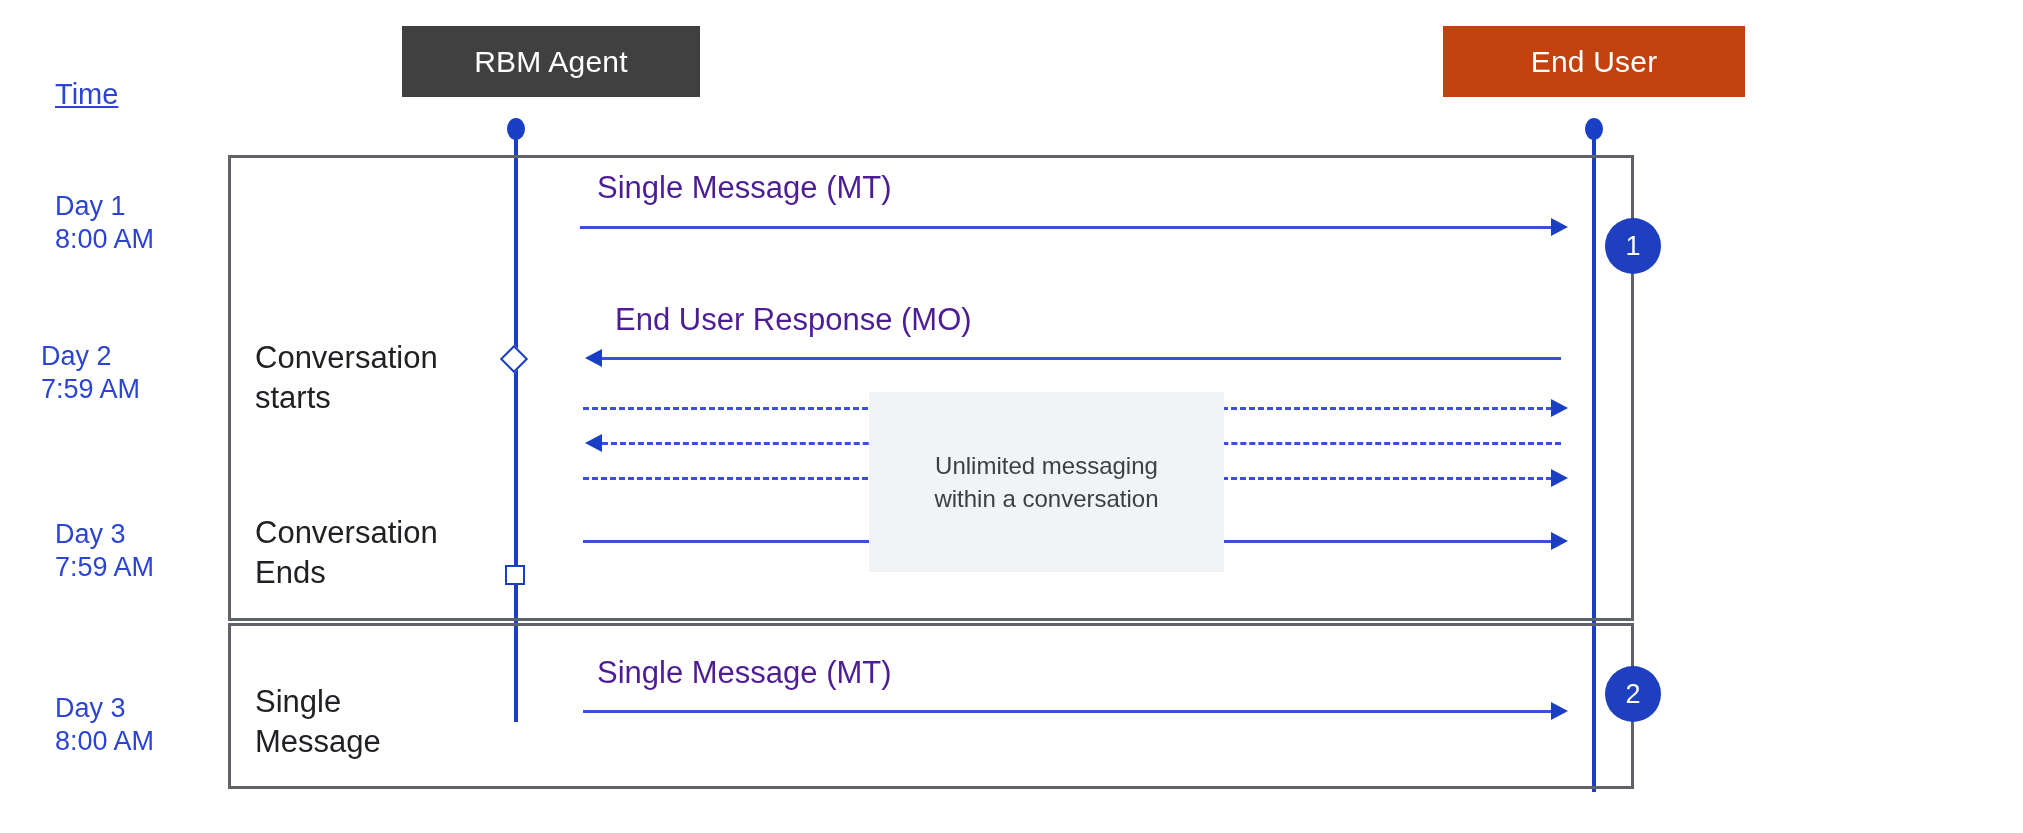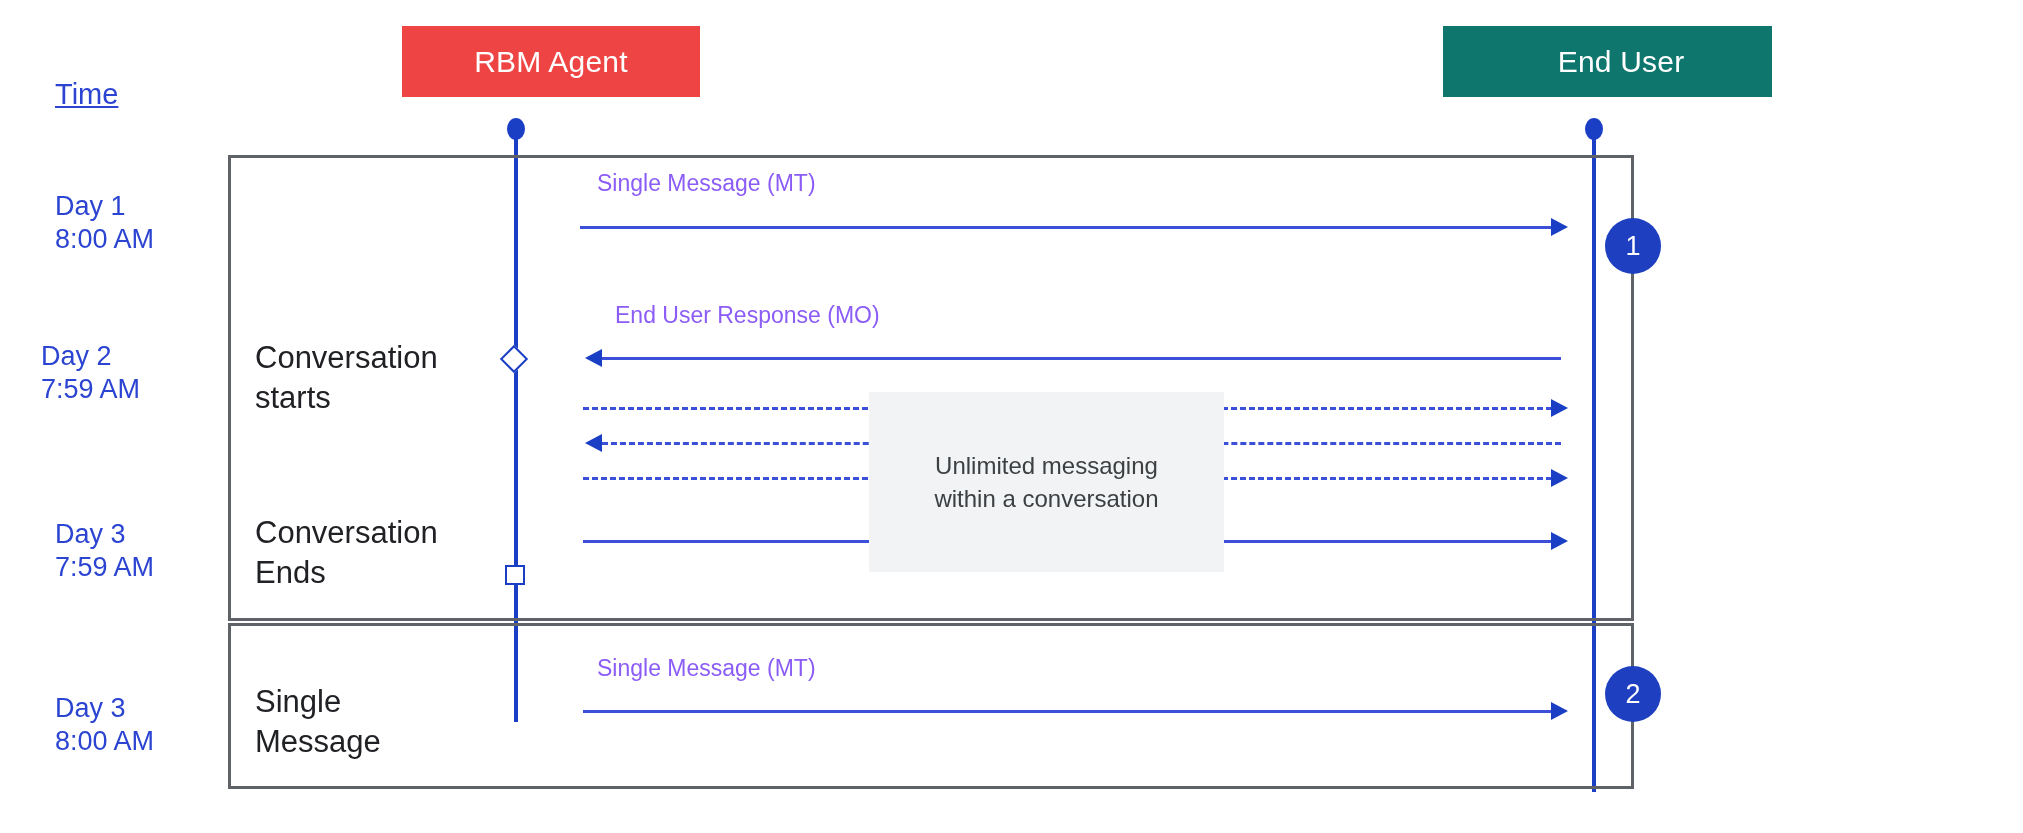--- a/index.html
+++ b/index.html
@@ -24,27 +24,26 @@
     display: flex;
     align-items: center;
     justify-content: center;
     color: #ffffff;
     font-size: 30px;
     letter-spacing: .2px;
   }
   #actor-agent {
     left: 402px; top: 26px;
     width: 298px; height: 71px;
-    background: #ef4444;
+    background: #404040;
   }
   #actor-user {
     left: 1443px; top: 26px;
     width: 302px; height: 71px;
-    background: #0f766e;
-    padding-left: 27px;
+    background: #c2410c;
   }
 
   
   .lifeline {
     position: absolute;
     width: 4px;
     background: #1a3fc4;
   }
   #lifeline-agent { left: 514px; top: 122px; height: 600px; }
   #lifeline-user  { left: 1592px; top: 122px; height: 670px; }
@@ -118,22 +117,22 @@
     line-height: 1.28;
     white-space: pre-line;
   }
   #state-0 { left: 255px; top: 338px; }
   #state-1 { left: 255px; top: 513px; }
   #state-2 { left: 255px; top: 682px; }
 
   
   .msg-label {
     position: absolute;
-    color: #8b5cf6;
-    font-size: 23px;
+    color: #4c1d95;
+    font-size: 31px;
     white-space: nowrap;
   }
 
   .arrow {
     position: absolute;
     height: 0;
     border-top: 3px solid #3b4fd8;
   }
   .arrow.dashed {
     border-top: 3px dashed #3b4fd8;

